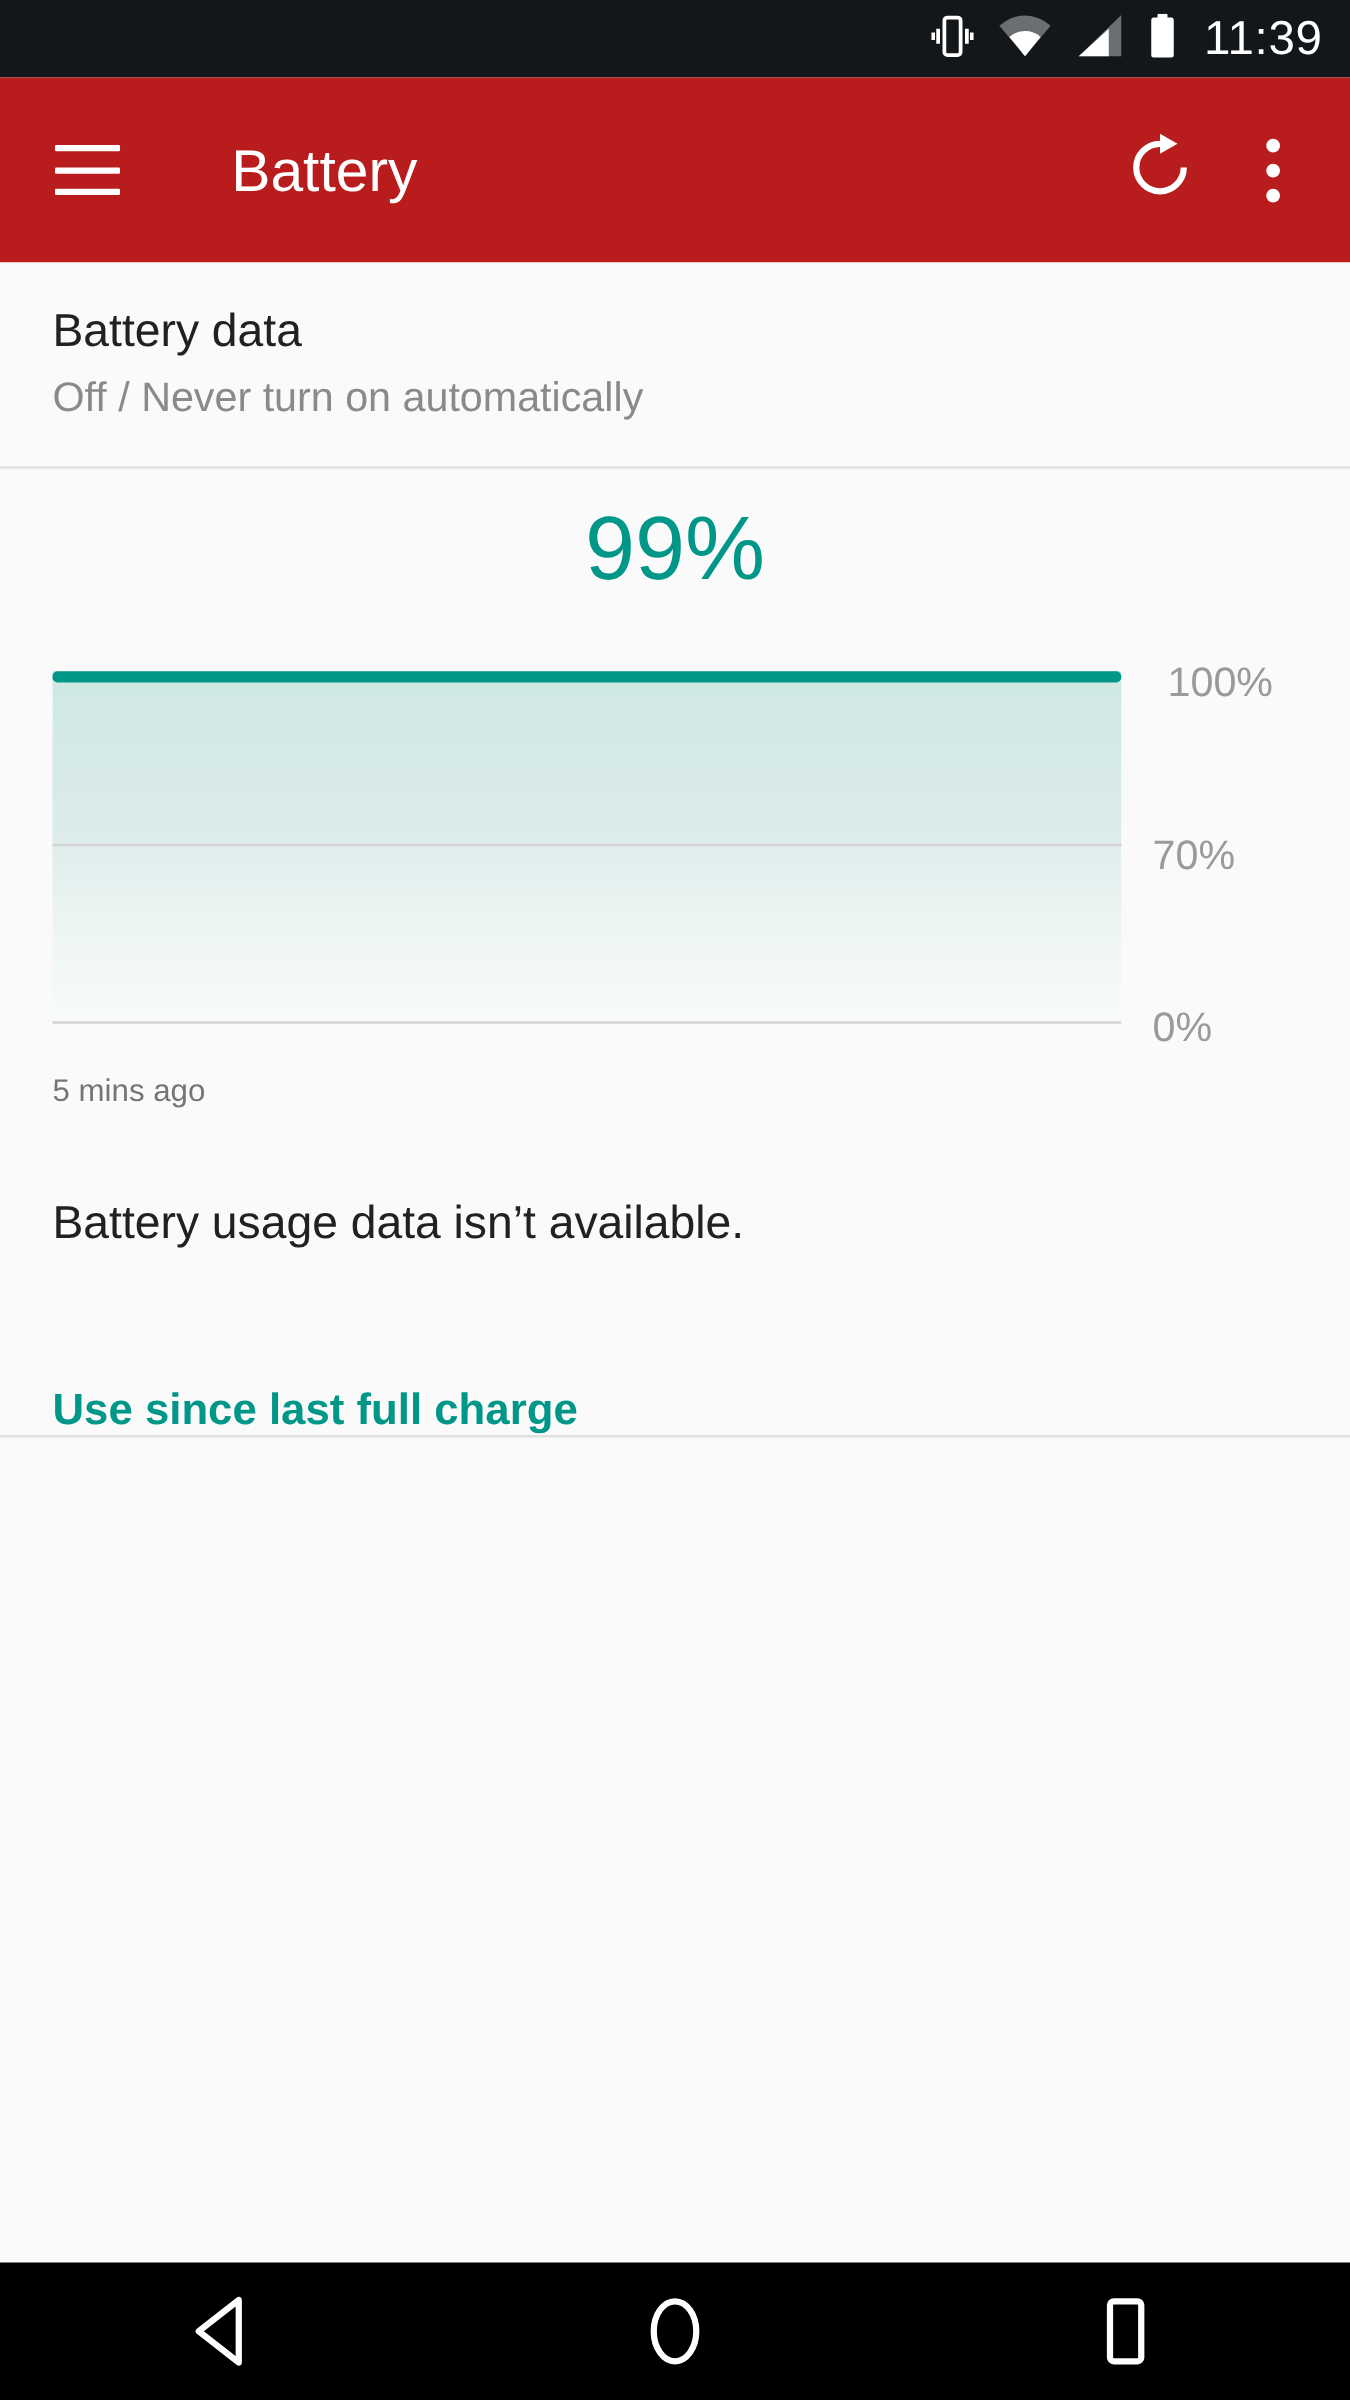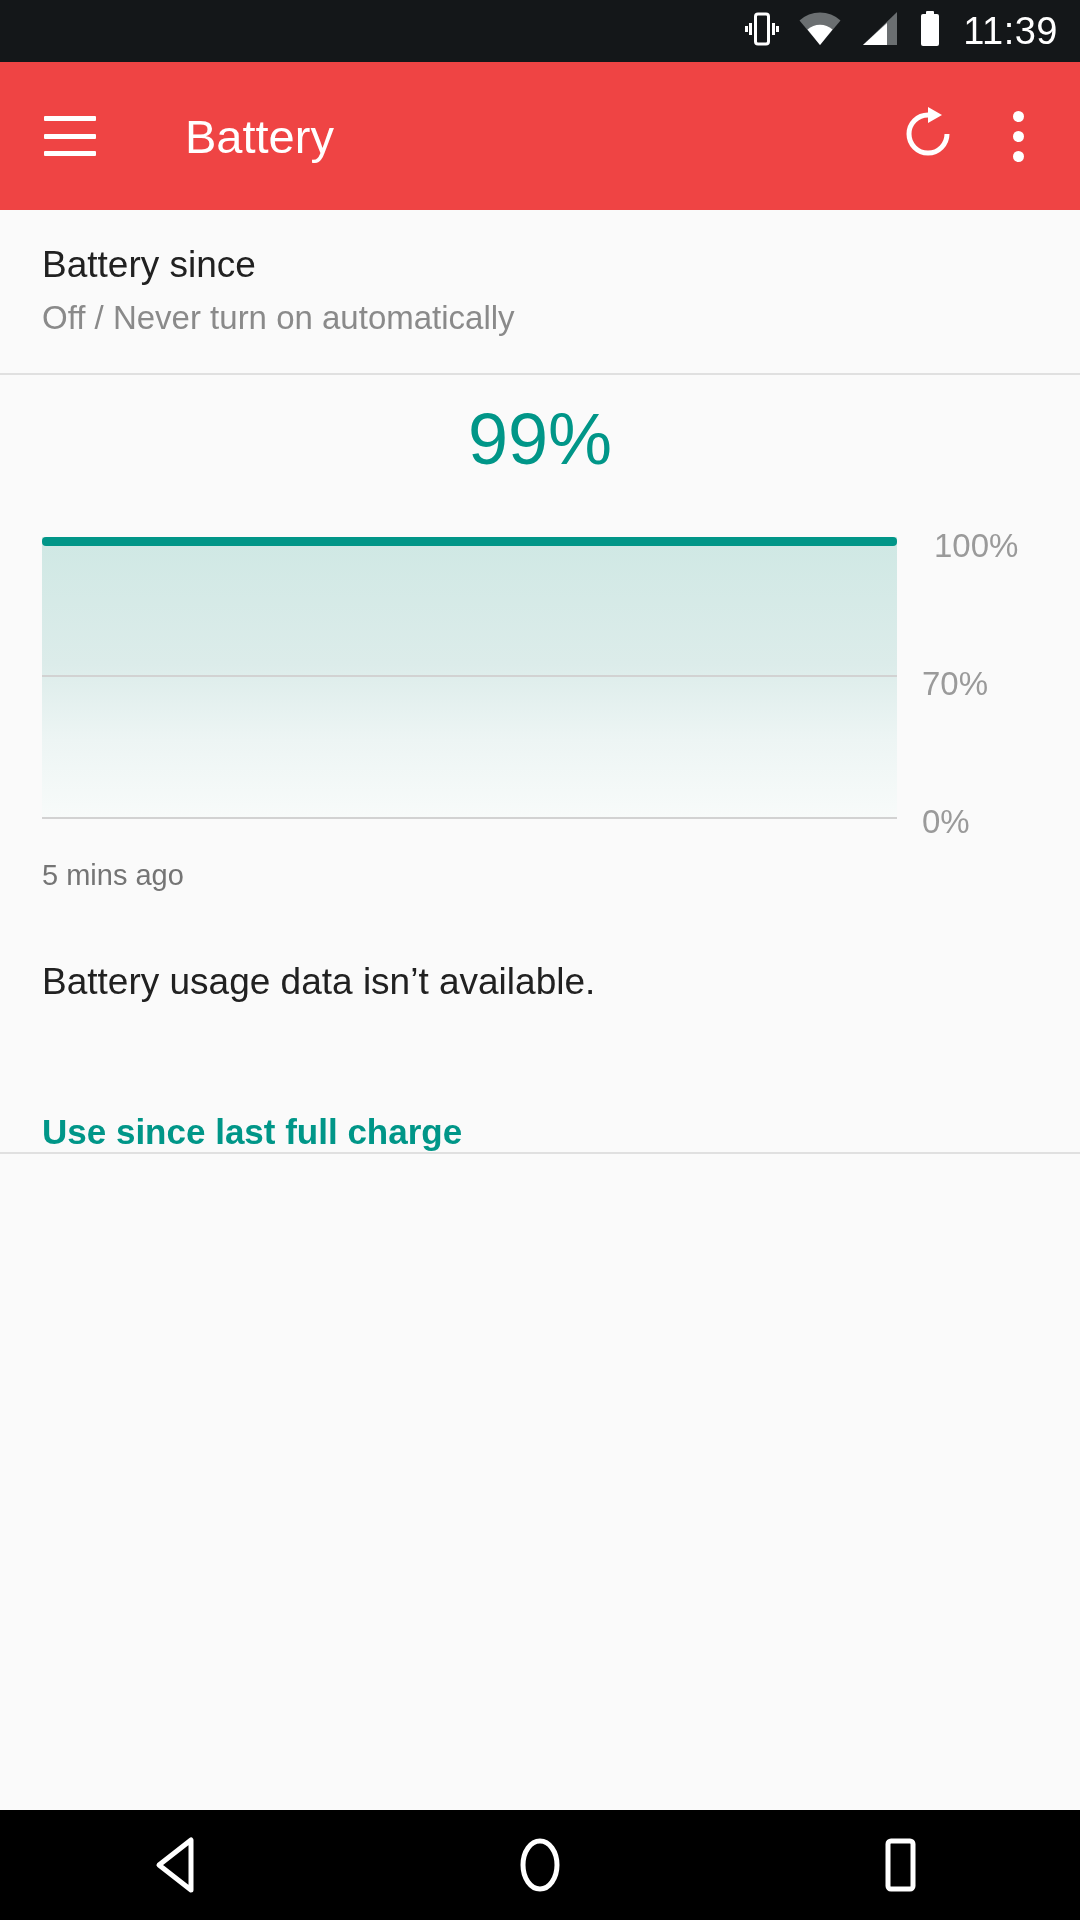--- a/index.html
+++ b/index.html
@@ -20,21 +20,21 @@
   #status-icons { display:flex; align-items:center; gap:20px; }
   .sb-icon { display:block; }
   #status-clock {
     color:#ffffff; font-size:38px; font-weight:400;
     margin-left:22px; letter-spacing:0.5px; line-height:1;
   }
 
   
   #app-bar {
     position:absolute; top:62px; left:0; width:1080px; height:148px;
-    background:#ef4444; display:flex; align-items:center;
+    background:#b91c1c; display:flex; align-items:center;
   }
   #hamburger-button {
     width:52px; height:40px; margin-left:44px;
     display:flex; flex-direction:column; justify-content:space-between;
     cursor:pointer;
   }
   #hamburger-button span { display:block; height:5px; background:#ffffff; border-radius:1px; }
   #app-bar-title {
     color:#ffffff; font-size:47px; font-weight:400;
     margin-left:89px; line-height:1;
@@ -77,21 +77,21 @@
   .gridline { position:absolute; left:0; right:0; height:2px; background:#d2d2d2; }
   #gridline-50 { top:138px; }
   #gridline-0  { bottom:0; }
   .axis-label {
     position:absolute; left:880px; font-size:33px; color:#9a9a9a; line-height:1;
   }
   #axis-label-100 { top:-8px;margin-left:12px; }
   #axis-label-50  { top:130px; }
   #axis-label-0   { top:268px; }
 
-  #chart-timestamp { padding:22px 0 0 42px; font-size:29px; color:#757575; }
+  #chart-timestamp { padding:22px 0 0 42px; font-size:25px; color:#757575; }
 
   #use-since-link {
     display:inline-block; padding:58px 0 0 42px;
     font-size:35px; color:#009688; font-weight:700; cursor:pointer;
   }
 
   #battery-usage-message {
     padding:66px 42px 48px 42px; font-size:37px; color:#212121; line-height:1.3;
   }
 
@@ -169,21 +169,21 @@
         <i></i>
         <i></i>
       </span>
 
     </div>
   </div>
 
   <div id="content">
 
     <div id="battery-saver-row">
-      <div id="battery-saver-title">Battery since</div>
+      <div id="battery-saver-title">Battery data</div>
       <div id="battery-saver-summary">Off / Never turn on automatically</div>
     </div>
 
     <div class="divider"></div>
 
     <div id="battery-level-block">
       <div id="battery-level-percent">99%</div>
     </div>
 
     <div id="battery-chart-wrap">

